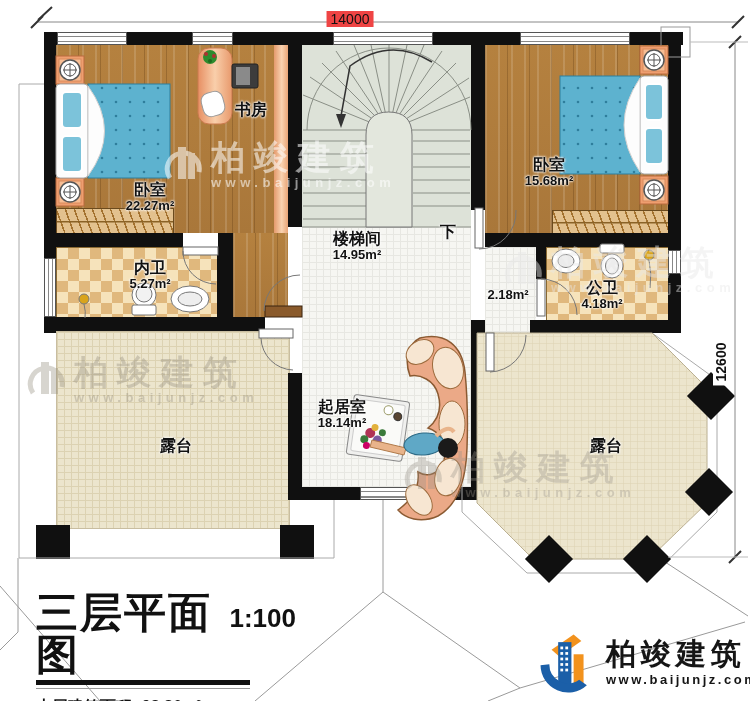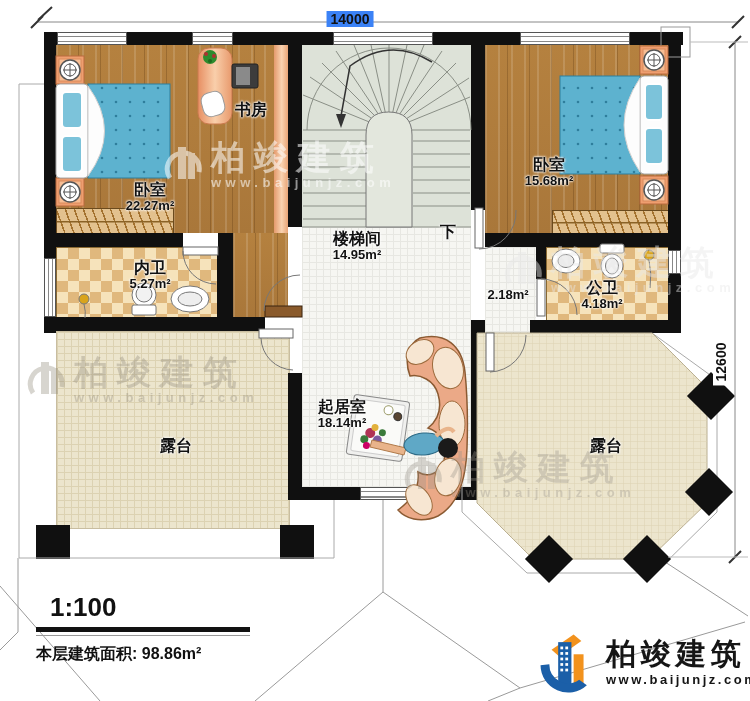--- a/index.html
+++ b/index.html
@@ -32,21 +32,21 @@
   .wall{background:#101010;}
   .winH{background:linear-gradient(#fff 0 3px,#888 3px 4px,#fff 4px 8.5px,#888 8.5px 9.5px,#fff 9.5px);
         border:1px solid #555;box-sizing:border-box;}
   .winV{background:linear-gradient(90deg,#fff 0 3px,#888 3px 4px,#fff 4px 7.5px,#888 7.5px 8.5px,#fff 8.5px);
         border:1px solid #555;box-sizing:border-box;}
   
   .lbl{transform:translate(-50%,-50%);text-align:center;color:#111;line-height:1.12;white-space:nowrap;
        text-shadow:0 0 2px #fff,0 0 2px #fff,0 0 3px #fff;}
   .lbl .nm{font-size:16px;font-weight:bold;}
   .lbl .ar{font-size:13px;font-weight:bold;}
-  .dimlbl{transform:translate(-50%,-50%);background:#3b82f6;padding:0 4px;font-size:14px;font-weight:bold;color:#111;}
+  .dimlbl{transform:translate(-50%,-50%);background:#ef4444;padding:0 4px;font-size:14px;font-weight:normal;color:#111;}
   .dimlblV{transform:translate(-50%,-50%) rotate(-90deg);background:#fff;padding:0 4px;
            font-size:14px;font-weight:bold;color:#111;}
   
   .wm{display:flex;align-items:center;gap:6px;pointer-events:none;}
   .wm .wm-ic{flex:0 0 auto;}
   .wm .wm-name{font-size:34px;font-weight:bold;letter-spacing:9px;line-height:1;}
   .wm .wm-url{font-size:13px;font-weight:bold;letter-spacing:4.5px;margin-top:2px;line-height:1;}
   
   .tb-title{font-size:42px;font-weight:bold;color:#111;letter-spacing:2px;line-height:1;}
   .tb-scale{font-size:26px;font-weight:bold;color:#111;margin-left:14px;}
@@ -377,20 +377,21 @@
       <rect x="25" y="11" width="7" height="26" fill="currentColor"></rect>
     </svg>
     <div>
         <div class="wm-name">柏竣建筑</div>
         <div class="wm-url">www.baijunjz.com</div>
       </div>
   </div>
 
   <div class="abs" style="left:36px;top:592px;width:260px;">
     <div style="display:flex;align-items:baseline;">
+      <span class="tb-title">三层平面图</span>
       <span class="tb-scale">1:100</span>
     </div>
     <div class="tb-rule" style="width:214px;"></div>
     <div class="tb-rule2" style="width:214px;"></div>
     <div class="tb-line">本层建筑面积: 98.86m²</div>
 
   </div>
 
   <div class="abs logo" style="left:536px;top:630px;">
     <svg width="62" height="64" viewBox="0 0 56 58">

